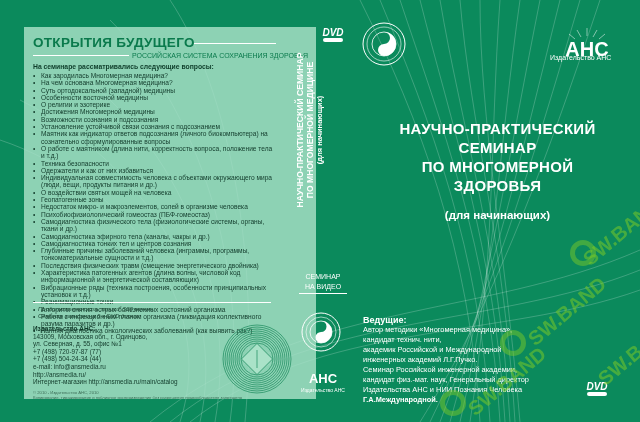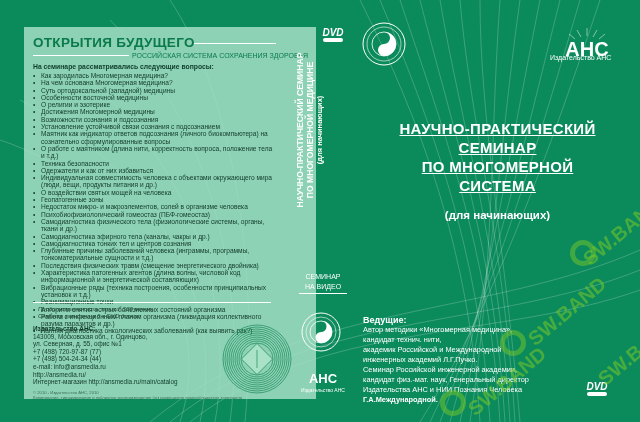--- a/index.html
+++ b/index.html
@@ -52,21 +52,21 @@
   .spine-emblem { position: absolute; left: 16px; top: 312px; width: 40px; height: 40px; }
   .spine-logo { position: absolute; left: 16px; top: 365px; width: 44px; height: 30px; }
 
   
   .front { position: absolute; left: 355px; top: 0; width: 285px; height: 422px; }
   .front-emblem { position: absolute; left: 7px; top: 22px; width: 44px; height: 44px; }
   .front-logo { position: absolute; left: 192px; top: 20px; width: 80px; height: 52px; }
   .front-logo-caption { position: absolute; left: 195px; top: 54px; color: #fff; font-size: 7px; white-space: nowrap; }
   .front-title {
     position: absolute; left: 0; top: 119px; width: 285px; text-align: center;
-    color: #fff; font-weight: bold; font-size: 15px; line-height: 19px; letter-spacing: 0.3px; text-decoration: underline;
+    color: #fff; font-weight: bold; font-size: 15px; line-height: 19px; letter-spacing: 0.3px;
   }
   .front-subtitle {
     position: absolute; left: 0; top: 209px; width: 285px; text-align: center;
     color: #fff; font-weight: bold; font-size: 11.5px;
   }
   .hosts { position: absolute; left: 8px; top: 315px; width: 190px; color: #fff; font-size: 7.4px; line-height: 10px; }
   .hosts .hosts-label { font-weight: bold; font-size: 9px; }
   .hosts .bold { font-weight: bold; }
   .front-dvd { position: absolute; left: 228px; top: 380px; width: 28px; height: 18px; }
 
@@ -224,21 +224,21 @@
         <line x1="58" y1="8" x2="52" y2="13"></line>
     </g>
     <text x="40" y="30" text-anchor="middle" fill="#fff" font-family="Liberation Sans, sans-serif" font-weight="bold" font-size="20">АНС</text>
   </svg>
   <div class="front-logo-caption">Издательство АНС</div>
 
   <div class="front-title">
     <div>НАУЧНО-ПРАКТИЧЕСКИЙ</div>
     <div>СЕМИНАР</div>
     <div>ПО МНОГОМЕРНОЙ</div>
-    <div>СИСТЕМА</div>
+    <div>ЗДОРОВЬЯ</div>
   </div>
   <div class="front-subtitle">(для начинающих)</div>
 
   <div class="hosts">
     <div class="hosts-label">Ведущие:</div>
     <div>Автор методики «Многомерная медицина»,</div>
     <div>кандидат технич. нити,</div>
     <div>академик Российской и Международной</div>
     <div>инженерных академий Л.Г.Пучко.</div>
     <div>Семинар Российской инженерной академии,</div>

